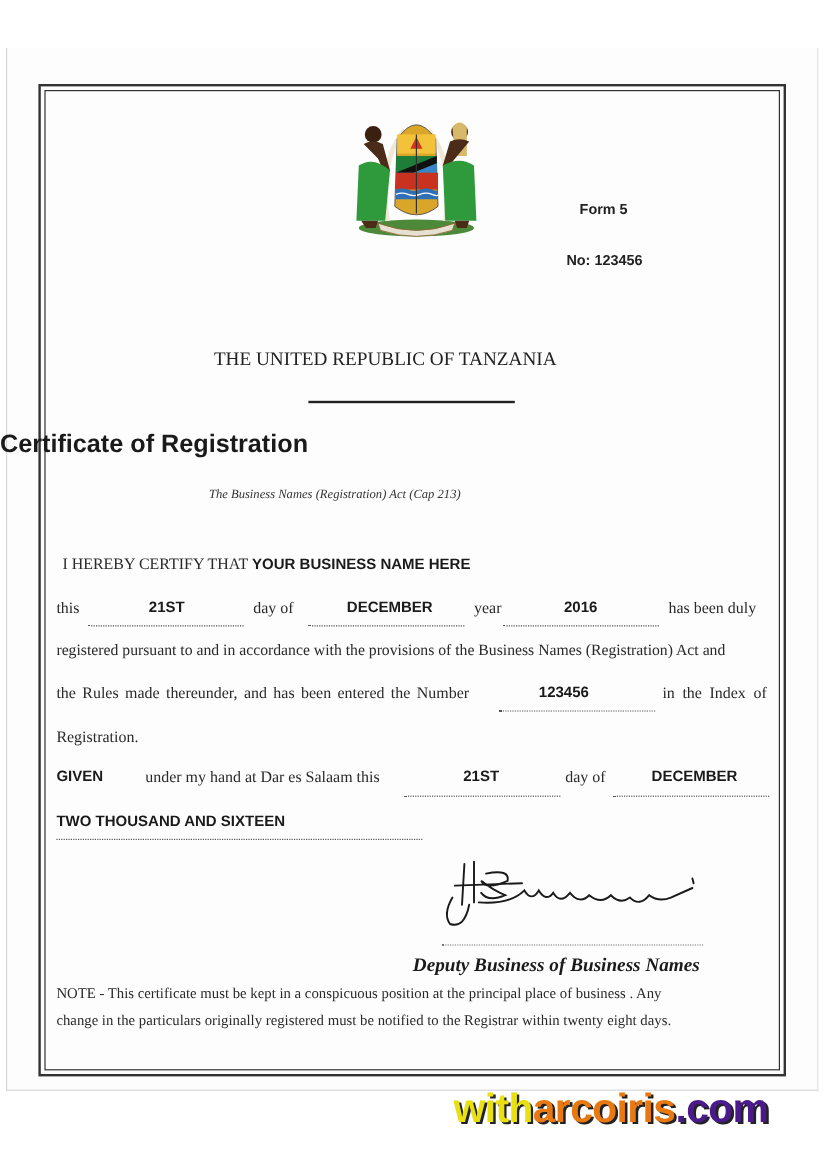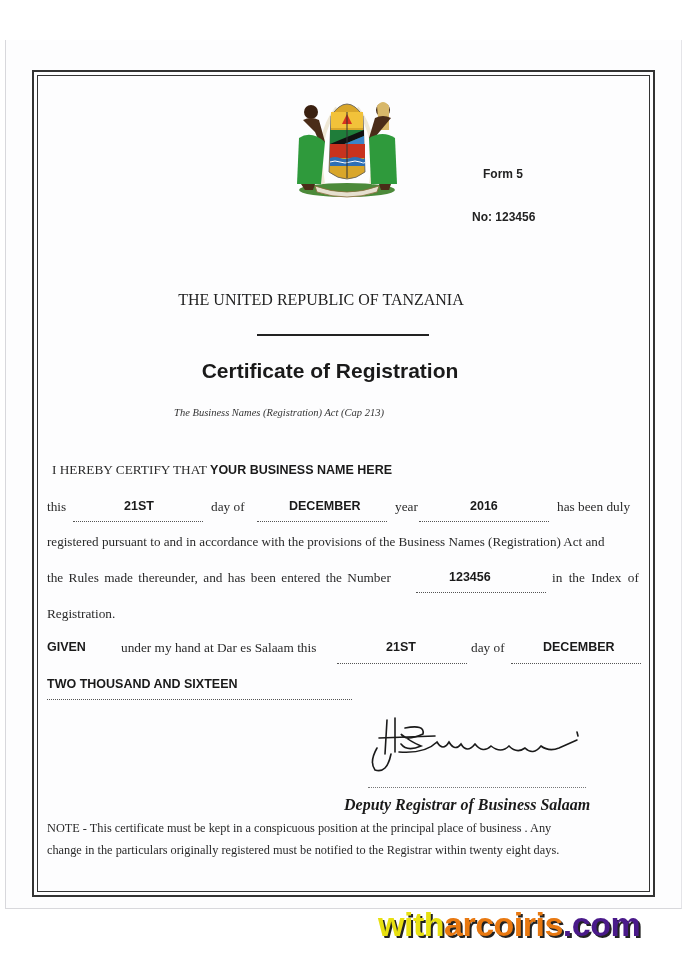--- a/index.html
+++ b/index.html
@@ -77,21 +77,21 @@
     <path d="M84 52 Q98 44 110 52 L112 98 L86 98 Z" fill="#2f9a3c"></path>
     <path d="M94 98 L96 104 L104 104 L106 98 Z" fill="#4a2c18"></path>
   </svg>
 </div>
 
 <div class="abs sans-b" style="left:483px; top:167px; font-size:12px; color:#222;">Form 5</div>
 <div class="abs sans-b" style="left:472px; top:210px; font-size:12px; color:#222;">No: 123456</div>
 
 <div class="abs" style="left:0; width:642px; text-align:center; top:291px; font-size:16px; color:#222;">THE UNITED REPUBLIC OF TANZANIA</div>
 <div class="abs" style="left:257px; top:334px; width:172px; height:2px; background:#222;"></div>
-<div class="abs sans-b" style="left:0; width:660px; text-align:center; top:359px; font-size:21px; color:#1a1a1a;">Certificate of Registration</div>
+<div class="abs sans-b" style="left:0; width:660px; top:359px; font-size:21px; color:#1a1a1a;">Certificate of Registration</div>
 <div class="abs" style="left:0; width:558px; text-align:center; top:407px; font-size:10.5px; font-style:italic; color:#333;">The Business Names (Registration) Act (Cap 213)</div>
 
 <div class="abs body-txt" style="left:52px; top:462px;">
   <span>I HEREBY CERTIFY THAT</span>
   <span class="fill">YOUR BUSINESS NAME HERE</span>
 </div>
 
 <div class="abs body-txt" style="left:47px; top:499px;">this</div>
 <div class="abs fill" style="left:124px; top:499px;">21ST</div>
 <div class="dotline" style="left:73px; top:521px; width:130px;"></div>
@@ -130,20 +130,20 @@
       <path d="M12 36 Q4 50 10 58 Q22 62 26 42"></path>
       <path d="M30 6 L30 40"></path>
       <path d="M14 26 L70 24"></path>
       <path d="M40 16 Q60 12 58 22 Q40 30 36 22 Q46 30 56 34 Q42 40 36 32"></path>
       <path d="M34 40 Q60 42 72 30 Q78 40 84 30 Q90 40 96 32 Q102 42 110 32 Q118 42 126 34 Q136 42 144 34 Q152 42 160 36 Q168 44 176 34 Q184 40 194 36 L212 28"></path>
       <path d="M212 20 L213 24"></path>
     </g>
   </svg>
 </div>
 <div class="dotline" style="left:368px; top:787px; width:218px; border-top-color:#777;"></div>
-<div class="abs" style="left:344px; top:796px; font-size:16px; font-weight:bold; font-style:italic; color:#1a1a1a;">Deputy Registrar of Business Salaam</div>
+<div class="abs" style="left:344px; top:796px; font-size:16px; font-weight:bold; font-style:italic; color:#1a1a1a;">Deputy Business of Business Names</div>
 
 <div class="abs body-txt" style="left:47px; top:821px; font-size:12.3px;">NOTE - This certificate must be kept in a conspicuous position at the principal place of business . Any</div>
 <div class="abs body-txt" style="left:47px; top:843px; font-size:12.3px;">change in the particulars originally registered must be notified to the Registrar within twenty eight days.</div>
 
 <div class="watermark">
   <span style="color:#e8e010;">with</span><span style="color:#e87810;">arcoiris</span><span style="color:#4a1a8a;">.com</span>
 </div>
 
 </body></html>

